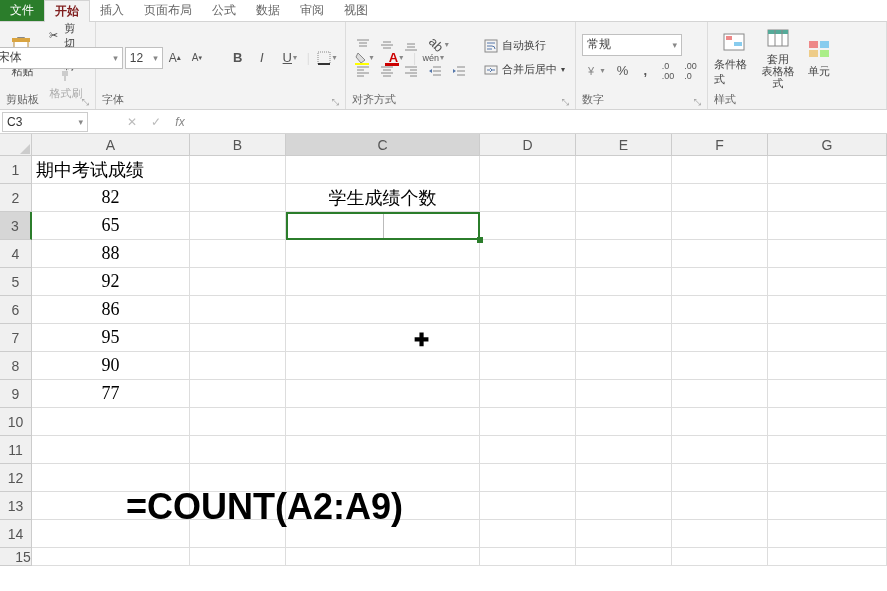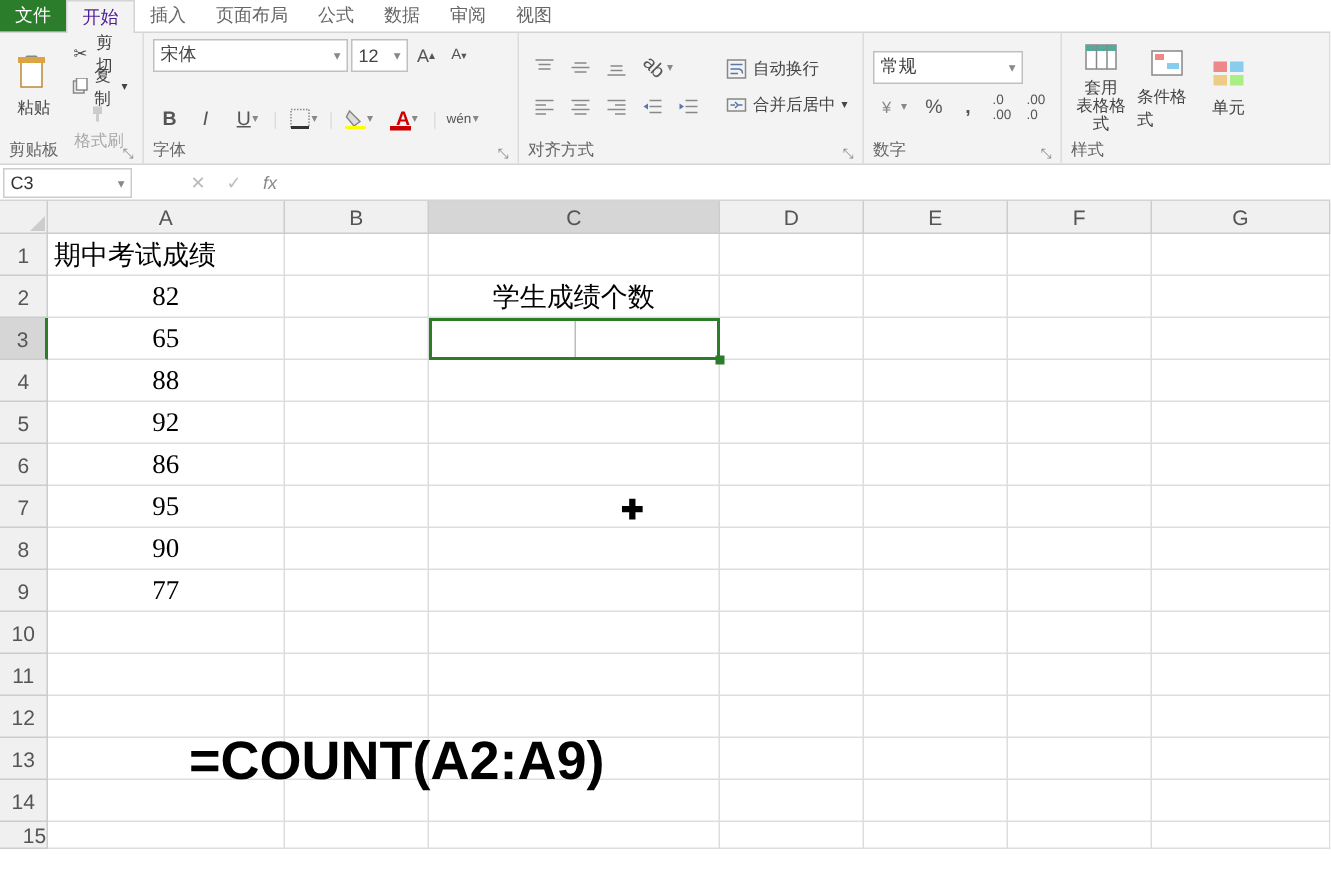--- a/index.html
+++ b/index.html
@@ -2,41 +2,41 @@
 <html><head>
 <meta charset="utf-8">
 <style>
 * { box-sizing: border-box; margin: 0; padding: 0; }
 body { font-family: "Microsoft YaHei", SimSun, sans-serif; font-size: 12px; background: #fff; width: 887px; height: 591px; overflow: hidden; color: #444; }
 
 
 .tabs { display: flex; align-items: center; height: 22px; background: #fff; border-bottom: 1px solid #d4d4d4; padding-left: 0; }
 .tab { padding: 2px 10px; color: #666; cursor: pointer; font-size: 12px; }
 .tab.file { background: #2b7d2b; color: #fff; }
-.tab.active { background: #f3f3f3; color: #4c1d95; border-top: 1px solid #d4d4d4; border-left: 1px solid #d4d4d4; border-right: 1px solid #d4d4d4; }
+.tab.active { background: #f3f3f3; color: #7f1d1d; border-top: 1px solid #d4d4d4; border-left: 1px solid #d4d4d4; border-right: 1px solid #d4d4d4; font-weight: bold; }
 
 
 .ribbon { display: flex; height: 88px; background: #f3f3f3; border-bottom: 1px solid #d4d4d4; }
 .group { display: flex; flex-direction: column; justify-content: space-between; border-right: 1px solid #dcdcdc; padding: 2px 6px 1px 6px; }
 .group-body { display: flex; flex: 1; align-items: center; gap: 4px; }
 .group-label { font-size: 11px; color: #666; padding: 1px 0; position: relative; }
 .group-label .launcher { position: absolute; right: 0; bottom: 0; font-size: 9px; color: #888; cursor: pointer; }
 
 .big-btn { display: flex; flex-direction: column; align-items: center; justify-content: center; width: 40px; height: 64px; cursor: pointer; font-size: 11px; }
 .big-btn .icon { width: 26px; height: 26px; margin-bottom: 2px; display: flex; align-items: center; justify-content: center; }
 .small-btns { display: flex; flex-direction: column; gap: 2px; }
 .sbtn { display: flex; align-items: center; gap: 4px; font-size: 11px; height: 20px; padding: 0 4px; cursor: pointer; }
 .sbtn .ico { width: 14px; height: 14px; display: inline-flex; align-items: center; justify-content: center; }
 
 .font-row { display: flex; align-items: center; gap: 2px; }
 .font-name { width: 130px; height: 22px; border: 1px solid #c0c0c0; background: #fff; display: flex; align-items: center; padding: 0 4px; font-size: 12px; justify-content: space-between; }
 .font-size { width: 38px; height: 22px; border: 1px solid #c0c0c0; background: #fff; display: flex; align-items: center; padding: 0 4px; font-size: 12px; justify-content: space-between; }
 .mini { width: 20px; height: 20px; border: none; background: transparent; display: inline-flex; align-items: center; justify-content: center; cursor: pointer; font-size: 12px; color: #555; }
 
-.font-col { display: flex; flex-direction: column; gap: 20px; }
+.font-col { display: flex; gap: 20px; }
 .btnrow { display: flex; gap: 2px; align-items: center; }
 .tb { width: 22px; height: 22px; display: inline-flex; align-items: center; justify-content: center; cursor: pointer; font-size: 13px; color: #555; }
 .tb.with-dd { width: 30px; position: relative; }
 .tb .dd { font-size: 8px; margin-left: 1px; color: #888; }
 
 .align-col { display: flex; flex-direction: column; gap: 4px; }
 .num-col { display: flex; flex-direction: column; gap: 4px; }
 .num-sel { width: 100px; height: 22px; border: 1px solid #c0c0c0; background: #fff; display: flex; align-items: center; padding: 0 4px; justify-content: space-between; font-size: 12px; }
 
 
@@ -319,37 +319,37 @@
       <span class="launcher">⤡</span>
     </div>
   </div>
 
   <div class="group" style="flex:1;">
     <div class="group-body">
       <div class="big-btn">
         <span class="icon">
             <svg width="24" height="20">
               <rect x="2" y="2" width="20" height="16" fill="#fff" stroke="#888"></rect>
-              <rect x="2" y="2" width="20" height="4" fill="#5a9"></rect>
-              <line x1="9" y1="2" x2="9" y2="18" stroke="#888"></line>
-              <line x1="16" y1="2" x2="16" y2="18" stroke="#888"></line>
-            </svg>
-          </span>
-        <span style="white-space:pre-line;text-align:center;line-height:1.1;">套用
-表格格式</span>
+              <rect x="4" y="4" width="6" height="4" fill="#e88"></rect>
+              <rect x="12" y="10" width="8" height="4" fill="#8ce"></rect>
+            </svg>
+          </span>
+        <span>条件格式</span>
       </div>
       <div class="big-btn">
         <span class="icon">
             <svg width="24" height="20">
               <rect x="2" y="2" width="20" height="16" fill="#fff" stroke="#888"></rect>
-              <rect x="4" y="4" width="6" height="4" fill="#e88"></rect>
-              <rect x="12" y="10" width="8" height="4" fill="#8ce"></rect>
-            </svg>
-          </span>
-        <span>条件格式</span>
+              <rect x="2" y="2" width="20" height="4" fill="#5a9"></rect>
+              <line x1="9" y1="2" x2="9" y2="18" stroke="#888"></line>
+              <line x1="16" y1="2" x2="16" y2="18" stroke="#888"></line>
+            </svg>
+          </span>
+        <span style="white-space:pre-line;text-align:center;line-height:1.1;">套用
+表格格式</span>
       </div>
       <div class="big-btn" style="width:34px;">
         <span class="icon">
             <svg width="24" height="20">
               <rect x="2" y="2" width="9" height="7" fill="#e88"></rect>
               <rect x="13" y="2" width="9" height="7" fill="#8ce"></rect>
               <rect x="2" y="11" width="9" height="7" fill="#ec8"></rect>
               <rect x="13" y="11" width="9" height="7" fill="#ae8"></rect>
             </svg>
           </span>

